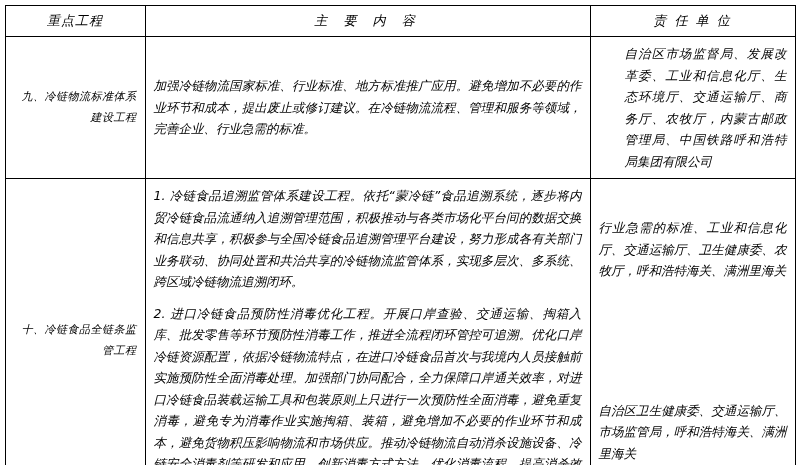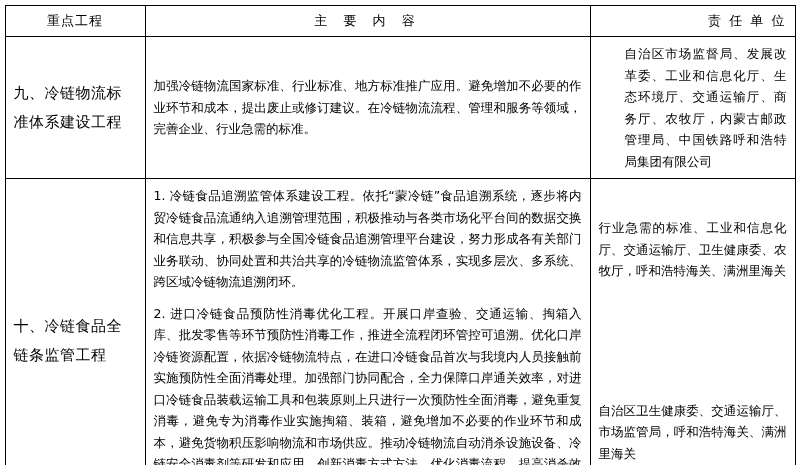--- a/index.html
+++ b/index.html
@@ -24,42 +24,42 @@
     border-collapse: collapse;
     width: 790px;
     margin: 5px auto 0 auto;
     table-layout: fixed;
   }
   table.doc-table td, table.doc-table th {
     border: 1px solid #000000;
     vertical-align: middle;
     padding: 6px 8px;
     font-weight: normal;
+    font-style: italic;
   }
   .col-1 { width: 140px; }
   .col-2 { width: 445px; }
   .col-3 { width: 205px; }
 
   thead td {
     text-align: center;
     font-size: 13px;
     letter-spacing: 1px;
     padding-top: 7px;
     padding-bottom: 7px;
   }
   .hdr-spaced {
     letter-spacing: 6px;
   }
   .hdr-spaced2 {
     letter-spacing: 2px;
-    text-align: right;
   }
   .proj-cell {
-    text-align: left;
-    font-size: 15px;
+    text-align: right;
+    font-size: 11px;
     font-weight: bold;
     line-height: 1.9;
     letter-spacing: 0.5px;
   }
   .content-cell {
     font-size: 12.5px;
     line-height: 1.72;
     text-align: justify;
     text-justify: inter-ideograph;
   }

